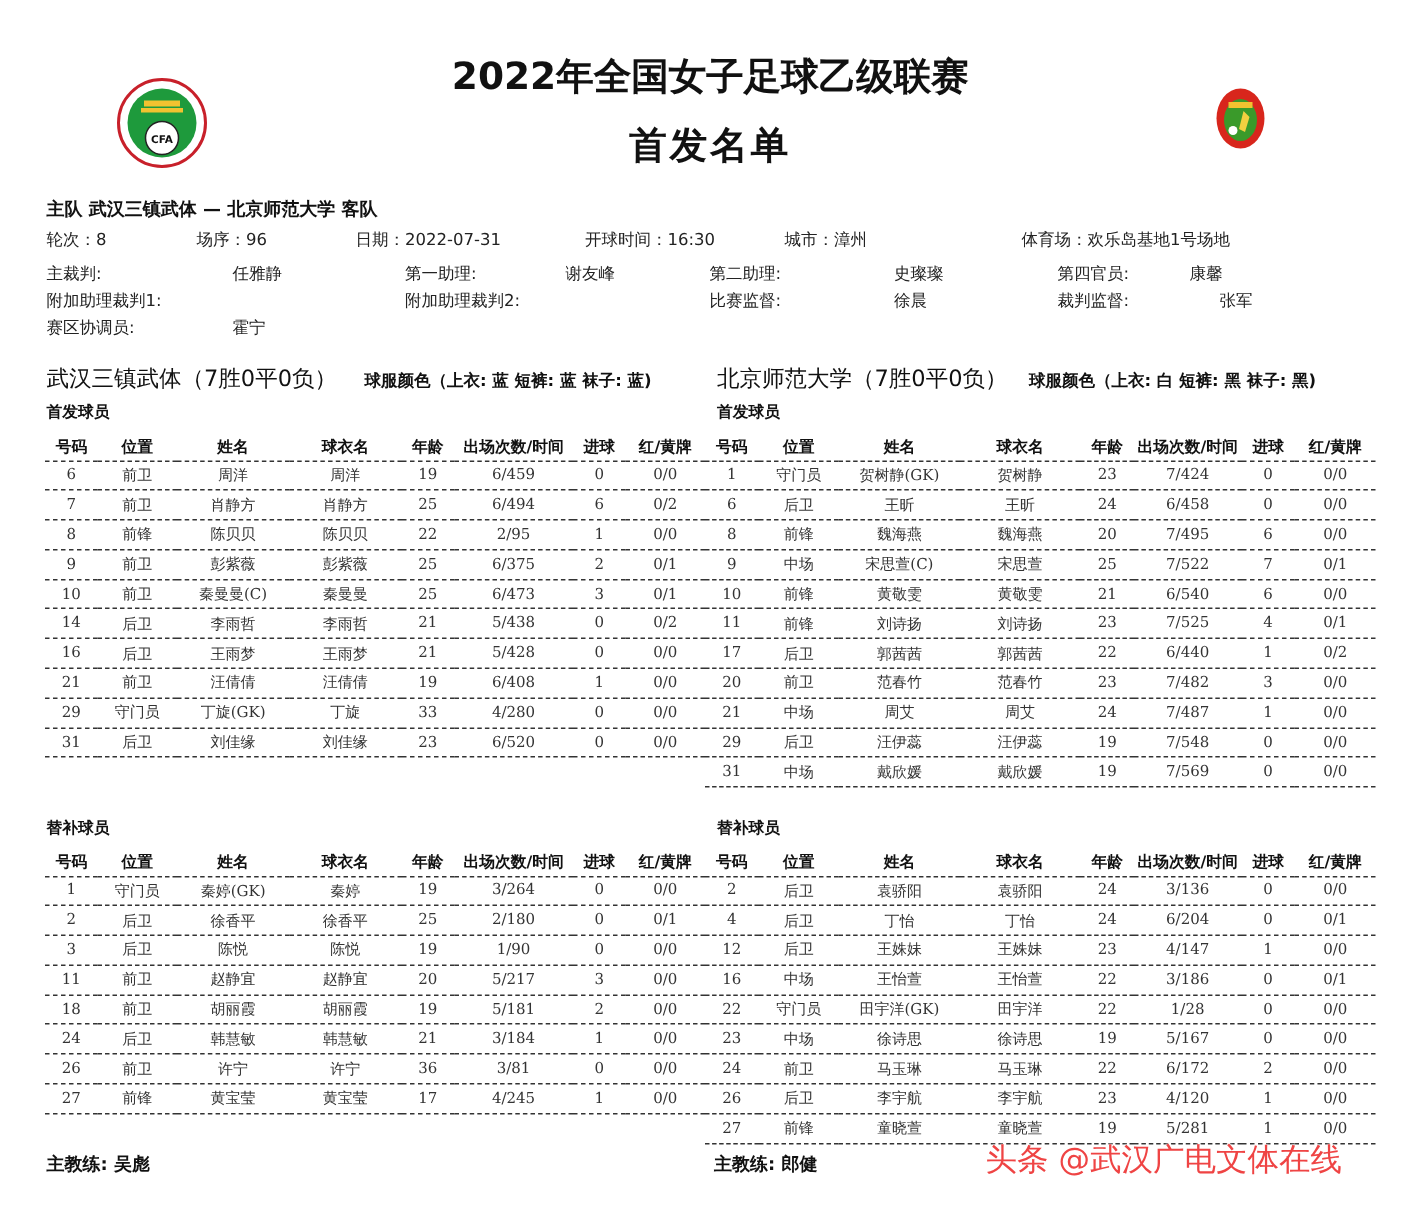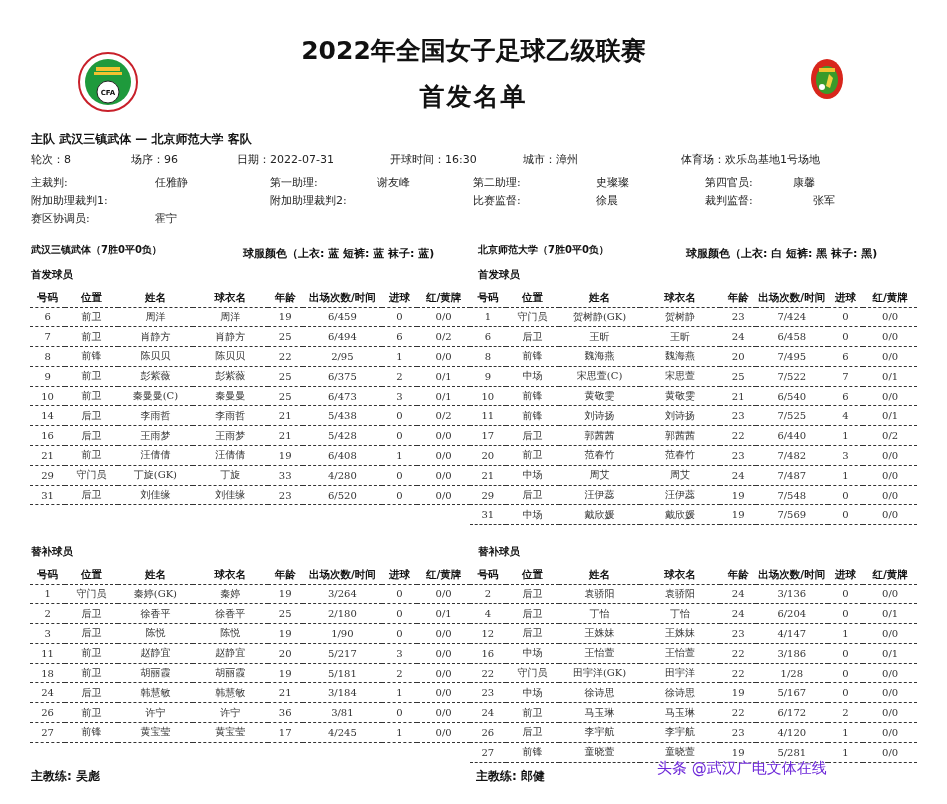--- a/index.html
+++ b/index.html
@@ -4,28 +4,28 @@
 <style>
   * { box-sizing: border-box; margin: 0; padding: 0; }
   html, body { width: 947px; height: 804px; background: #ffffff; overflow: hidden; }
   body { position: relative; font-family: "DejaVu Sans", "Liberation Sans", sans-serif; color: #111; }
   .title1 { position: absolute; left: 0; width: 947px; top: 34px; text-align: center; font-size: 25px; font-weight: bold; letter-spacing: 0px; }
   .title2 { position: absolute; left: 0; width: 947px; top: 80px; text-align: center; font-size: 25px; font-weight: bold; letter-spacing: 2px; }
   .logo-cfa { position: absolute; left: 78px; top: 52px; width: 60px; height: 60px; }
   .logo-right { position: absolute; left: 810px; top: 58px; width: 34px; height: 42px; }
   .matchup { position: absolute; left: 31px; top: 131px; font-size: 12px; font-weight: bold; }
   .info { position: absolute; font-size: 11px; color: #222; white-space: nowrap; }
-  .team-head { position: absolute; font-size: 10px; font-weight: bold; white-space: nowrap; }
+  .team-head { position: absolute; font-size: 15px; font-weight: normal; white-space: nowrap; }
   .kit { position: absolute; font-size: 11px; font-weight: bold; white-space: nowrap; }
   .sec-label { position: absolute; font-size: 10.5px; font-weight: bold; }
   table.roster { position: absolute; border-collapse: collapse; font-size: 10.5px; table-layout: fixed; }
   table.roster th { font-family: "DejaVu Sans", sans-serif; font-weight: bold; font-size: 10.5px; height: 17px; text-align: center; border-bottom: 1px dashed #333; padding: 0; white-space: nowrap; }
   table.roster td { font-family: "DejaVu Serif", "Liberation Serif", serif; color: #333; height: 19.8px; text-align: center; border-bottom: 1px dashed #333; padding: 0; white-space: nowrap; font-size: 10px; }
   .coach { position: absolute; font-size: 12px; font-weight: bold; white-space: nowrap; }
-  .watermark { position: absolute; left: 657px; top: 759px; font-size: 15px; color: #6d28d9; white-space: nowrap; text-shadow: 0 0 2px #fff, 0 0 2px #fff; }
+  .watermark { position: absolute; left: 657px; top: 759px; font-size: 21px; color: #ef4444; white-space: nowrap; text-shadow: 0 0 2px #fff, 0 0 2px #fff; }
 </style>
 </head>
 <body>
 
 <svg class="logo-cfa" viewBox="0 0 60 60">
   <circle cx="30" cy="30" r="29" fill="#fff" stroke="#c8202a" stroke-width="2"></circle>
   <circle cx="30" cy="30" r="23" fill="#1e9a3c"></circle>
   <rect x="18" y="15" width="24" height="4" fill="#f2c230"></rect>
   <rect x="16" y="20" width="28" height="3" fill="#f2c230"></rect>
   <circle cx="30" cy="40" r="11" fill="#fff" stroke="#222" stroke-width="1"></circle>

